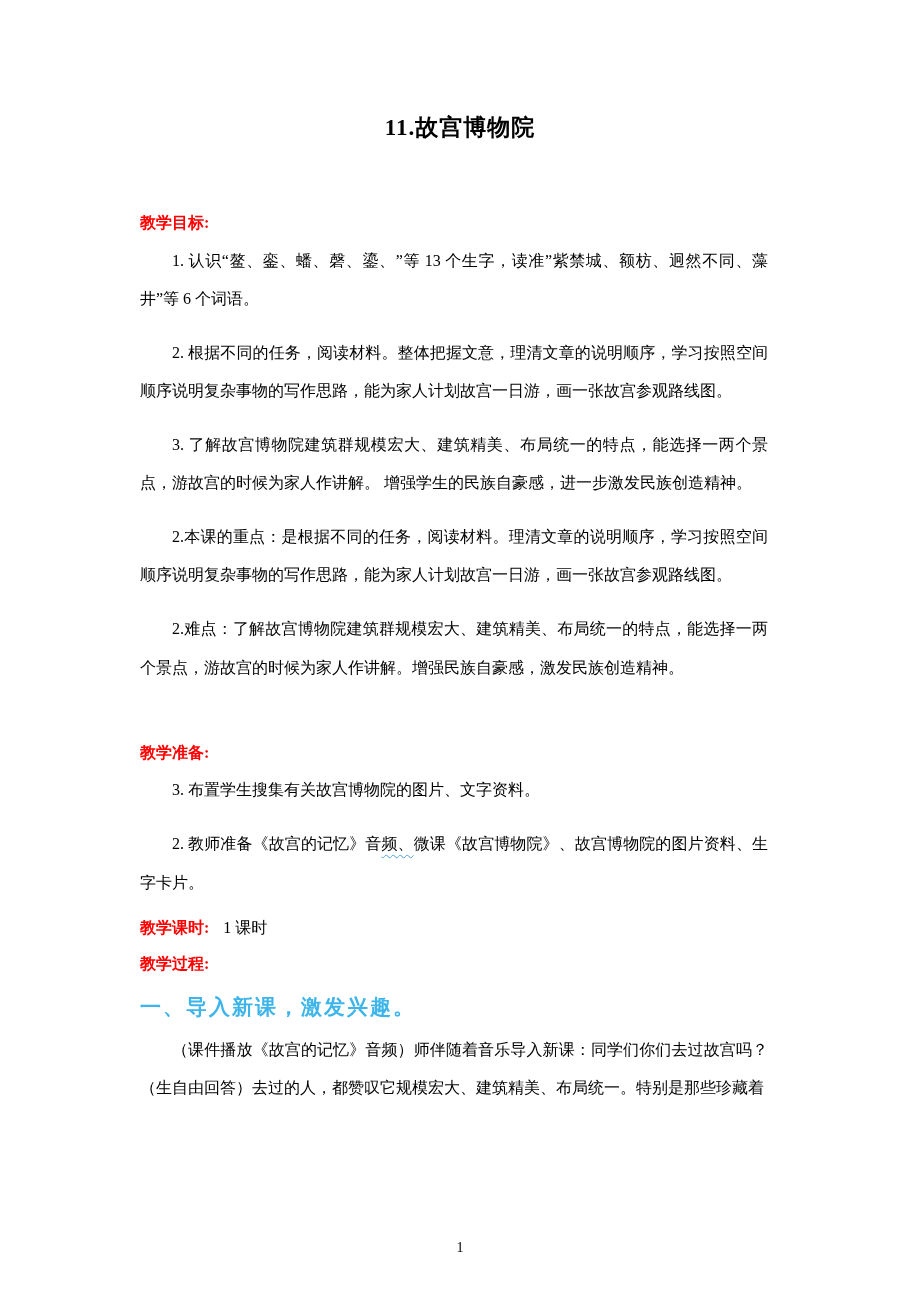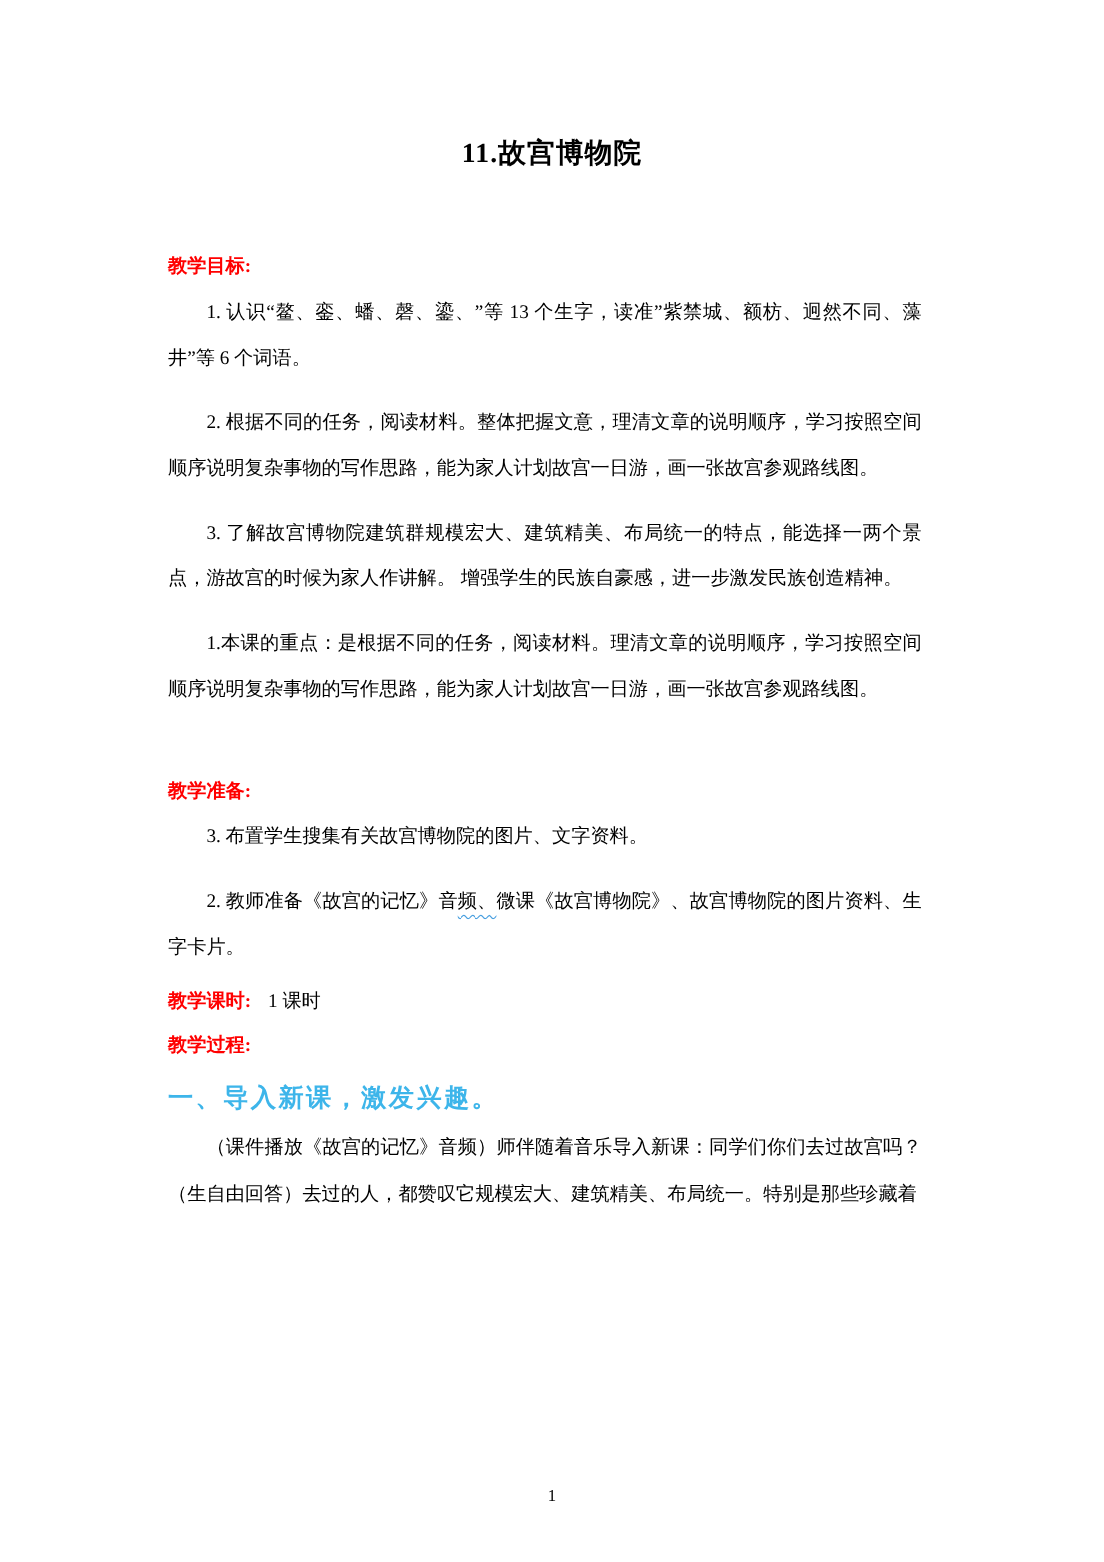--- a/index.html
+++ b/index.html
@@ -81,21 +81,22 @@
 
   <h1 class="title">11.故宫博物院</h1>
 
   <p class="h-red first">教学目标:</p>
 
   <p class="para">1. 认识“鳌、銮、蟠、磬、鎏、”等 13 个生字，读准”紫禁城、额枋、迥然不同、藻井”等 6 个词语。</p>
   <p class="para">2. 根据不同的任务，阅读材料。整体把握文意，理清文章的说明顺序，学习按照空间顺序说明复杂事物的写作思路，能为家人计划故宫一日游，画一张故宫参观路线图。</p>
   <p class="para">3. 了解故宫博物院建筑群规模宏大、建筑精美、布局统一的特点，能选择一两个景点，游故宫的时候为家人作讲解。 增强学生的民族自豪感，进一步激发民族创造精神。</p>
 
 
-  <p class="para">1.本课的重点：是根据不同的任务，阅读材料。理清文章的说明顺序，学习按照空间顺序说明复杂事物的写作思路，能为家人计划故宫一日游，画一张故宫参观路线图。</p>
+  <p class="para">2.本课的重点：是根据不同的任务，阅读材料。理清文章的说明顺序，学习按照空间顺序说明复杂事物的写作思路，能为家人计划故宫一日游，画一张故宫参观路线图。</p>
+  <p class="para">2.难点：了解故宫博物院建筑群规模宏大、建筑精美、布局统一的特点，能选择一两个景点，游故宫的时候为家人作讲解。增强民族自豪感，激发民族创造精神。</p>
 
   <p class="h-red mt-lg">教学准备:</p>
 
   <p class="para">3. 布置学生搜集有关故宫博物院的图片、文字资料。</p>
   <p class="para"><span>2. 教师准备《故宫的记忆》音</span><span class="wavy">频、</span><span>微课《故宫博物院》、故宫博物院的图片资料、生字卡片。</span></p>
 
   <p class="h-red"><span>教学课时:</span><span class="black-value">1 课时</span></p>
 
   <p class="h-red">教学过程:</p>
 

